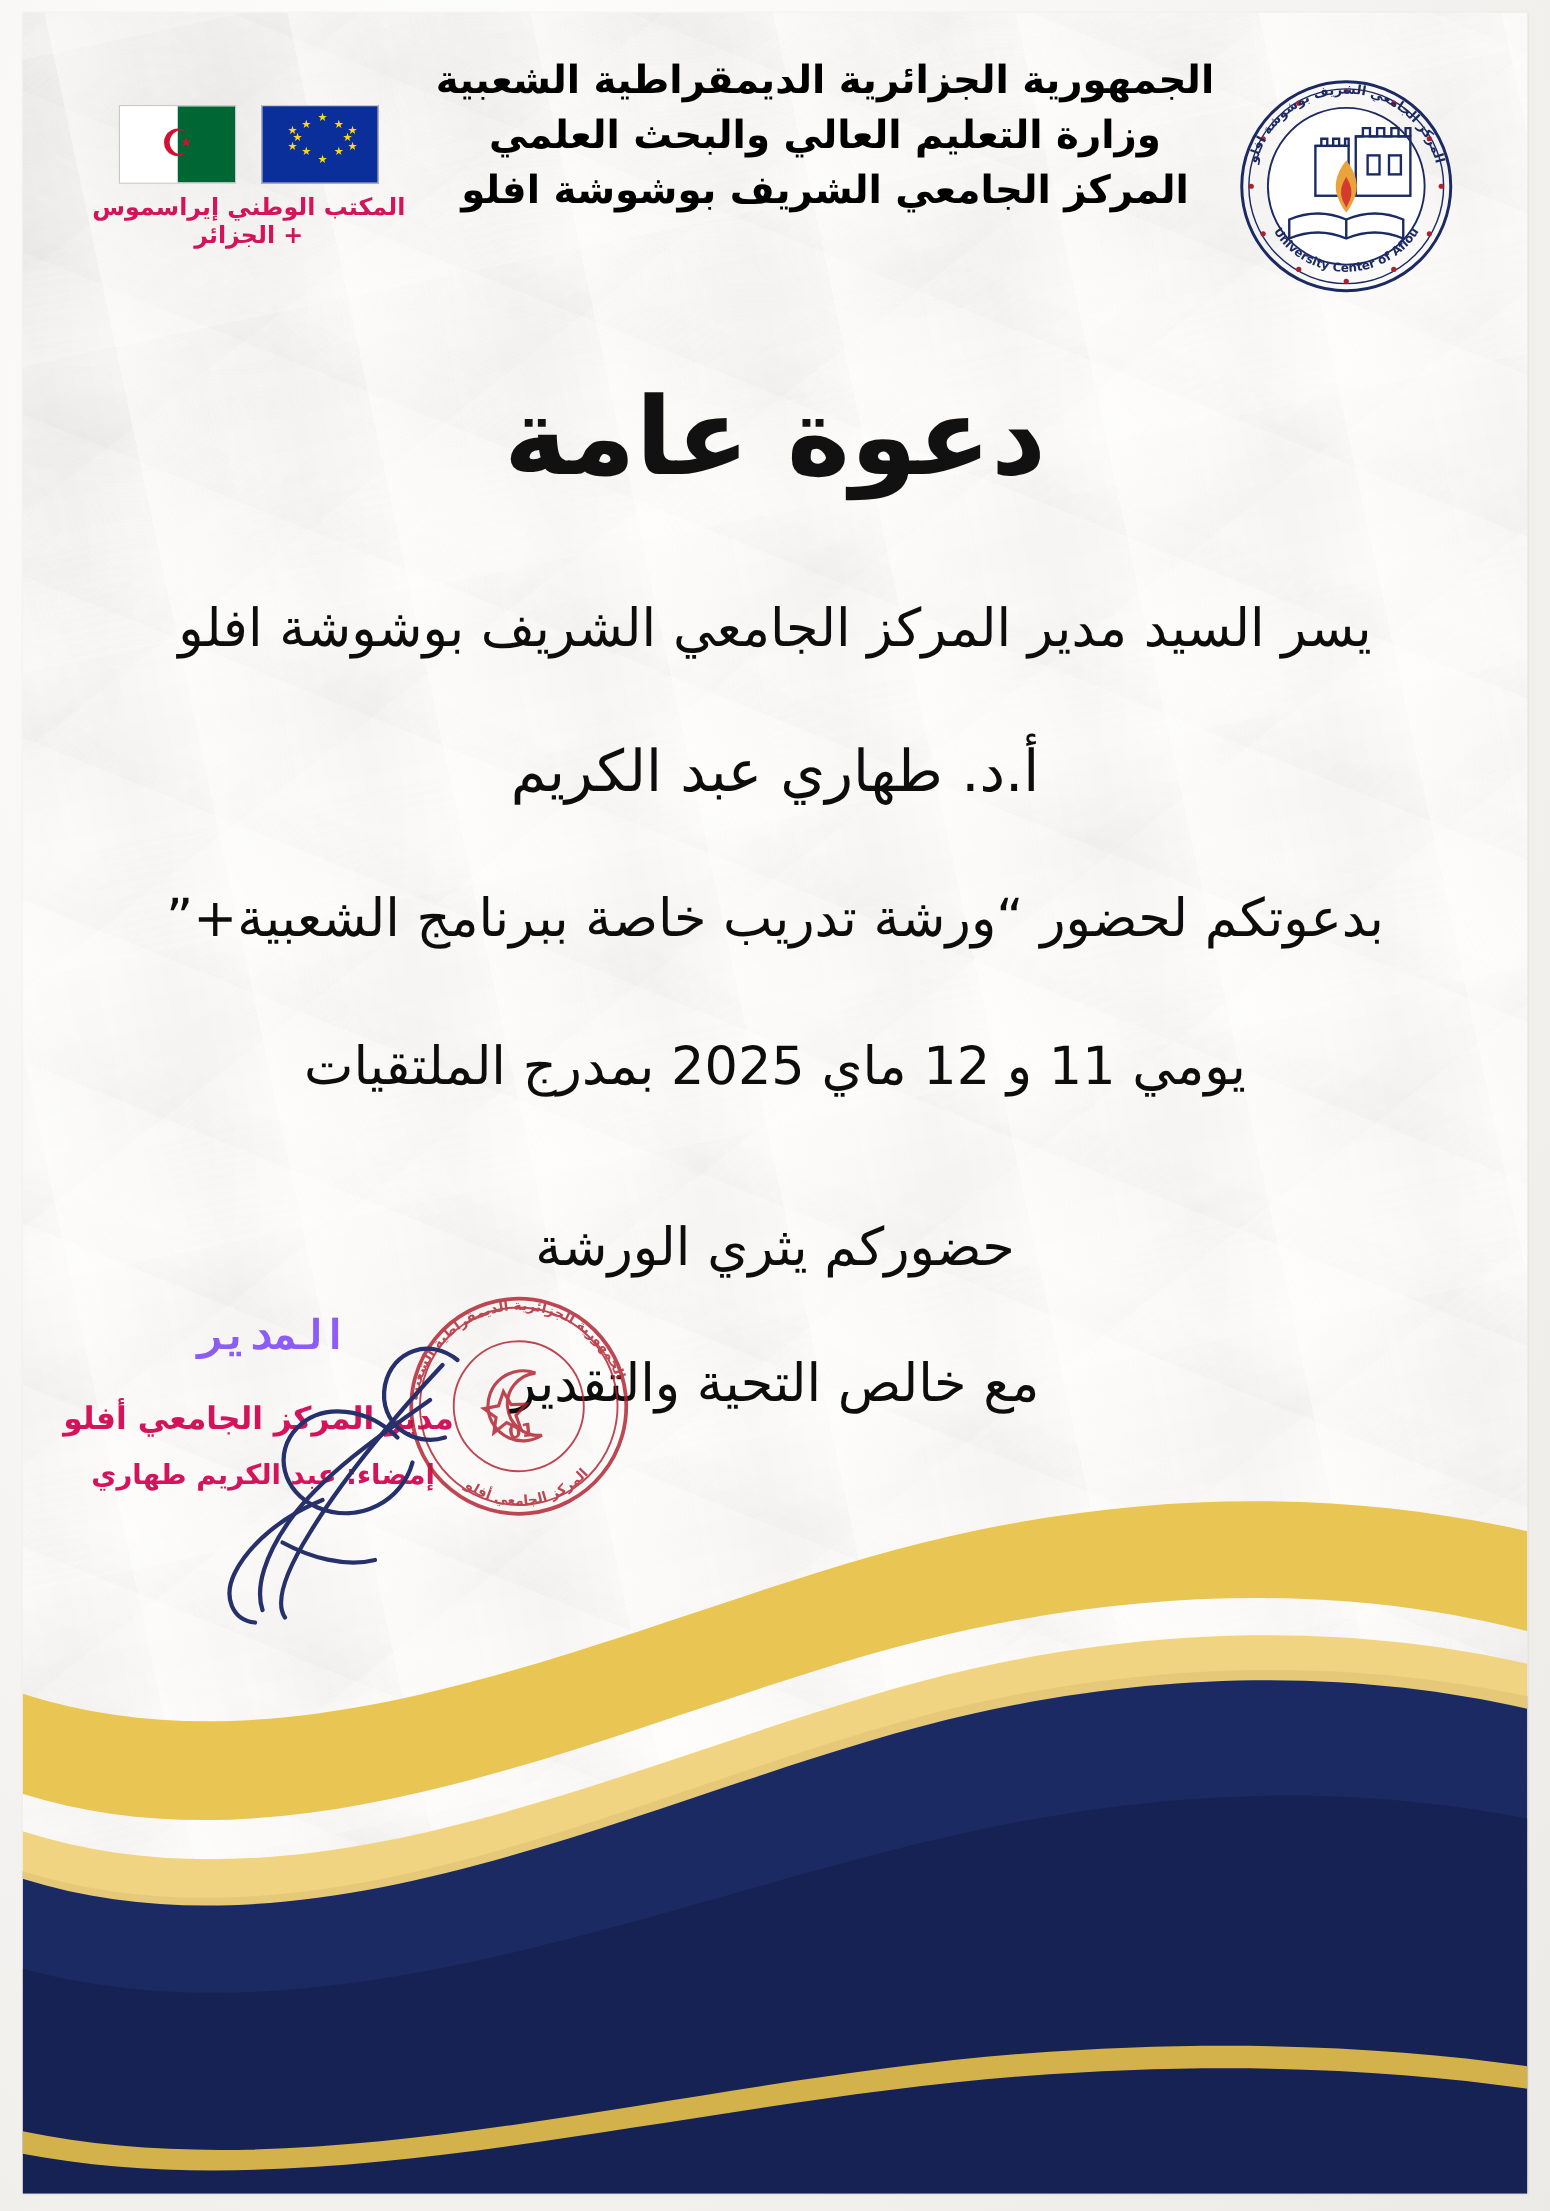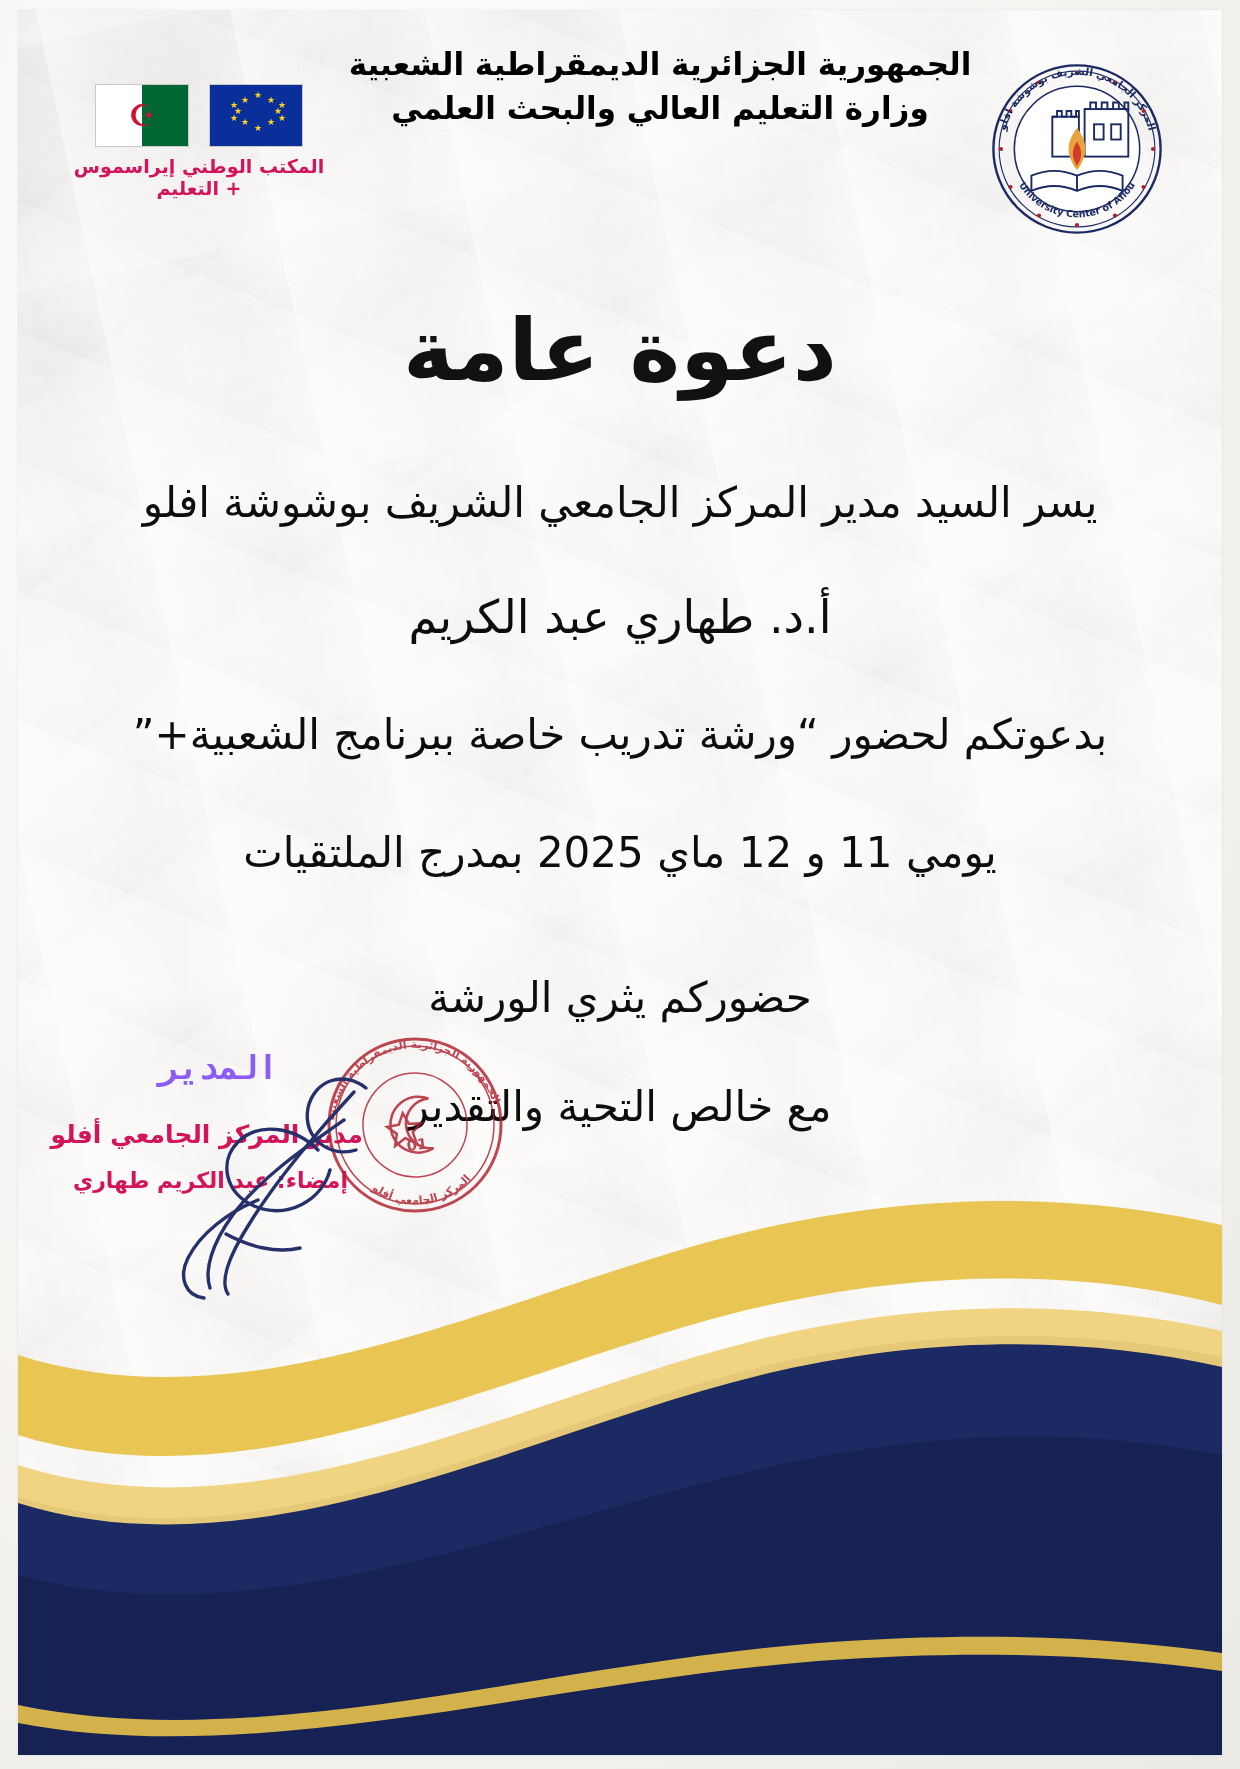--- a/index.html
+++ b/index.html
@@ -265,26 +265,27 @@
               <span style="left:68px;top:16px;">★</span>
               <span style="left:68px;top:29px;">★</span>
             </div>
           </div>
           <div class="flag flag-dz">
             <div class="dz-green"></div>
             <div class="dz-white"></div>
             <div class="dz-emblem">☪</div>
           </div>
         </div>
-        <div class="erasmus-line">المكتب الوطني إيراسموس + التعليم</div>
+        <div class="erasmus-line">المكتب الوطني إيراسموس + الجزائر</div>
       </div>
 
       <div class="ministry">
         <div>الجمهورية الجزائرية الديمقراطية الشعبية</div>
         <div>وزارة التعليم العالي والبحث العلمي</div>
+        <div>المركز الجامعي الشريف بوشوشة افلو</div>
       </div>
 
       <div class="seal">
         <svg viewBox="0 0 200 200" width="190" height="190" aria-hidden="true">
           <defs>
             <path id="arcTop" d="M 22,100 A 78,78 0 0 1 178,100"></path>
             <path id="arcBot" d="M 28,100 A 72,72 0 0 0 172,100"></path>
           </defs>
           <circle cx="100" cy="100" r="88" fill="none" stroke="#1b2a63" stroke-width="2.5"></circle>
           <circle cx="100" cy="100" r="82" fill="none" stroke="#1b2a63" stroke-width="1.2"></circle>

